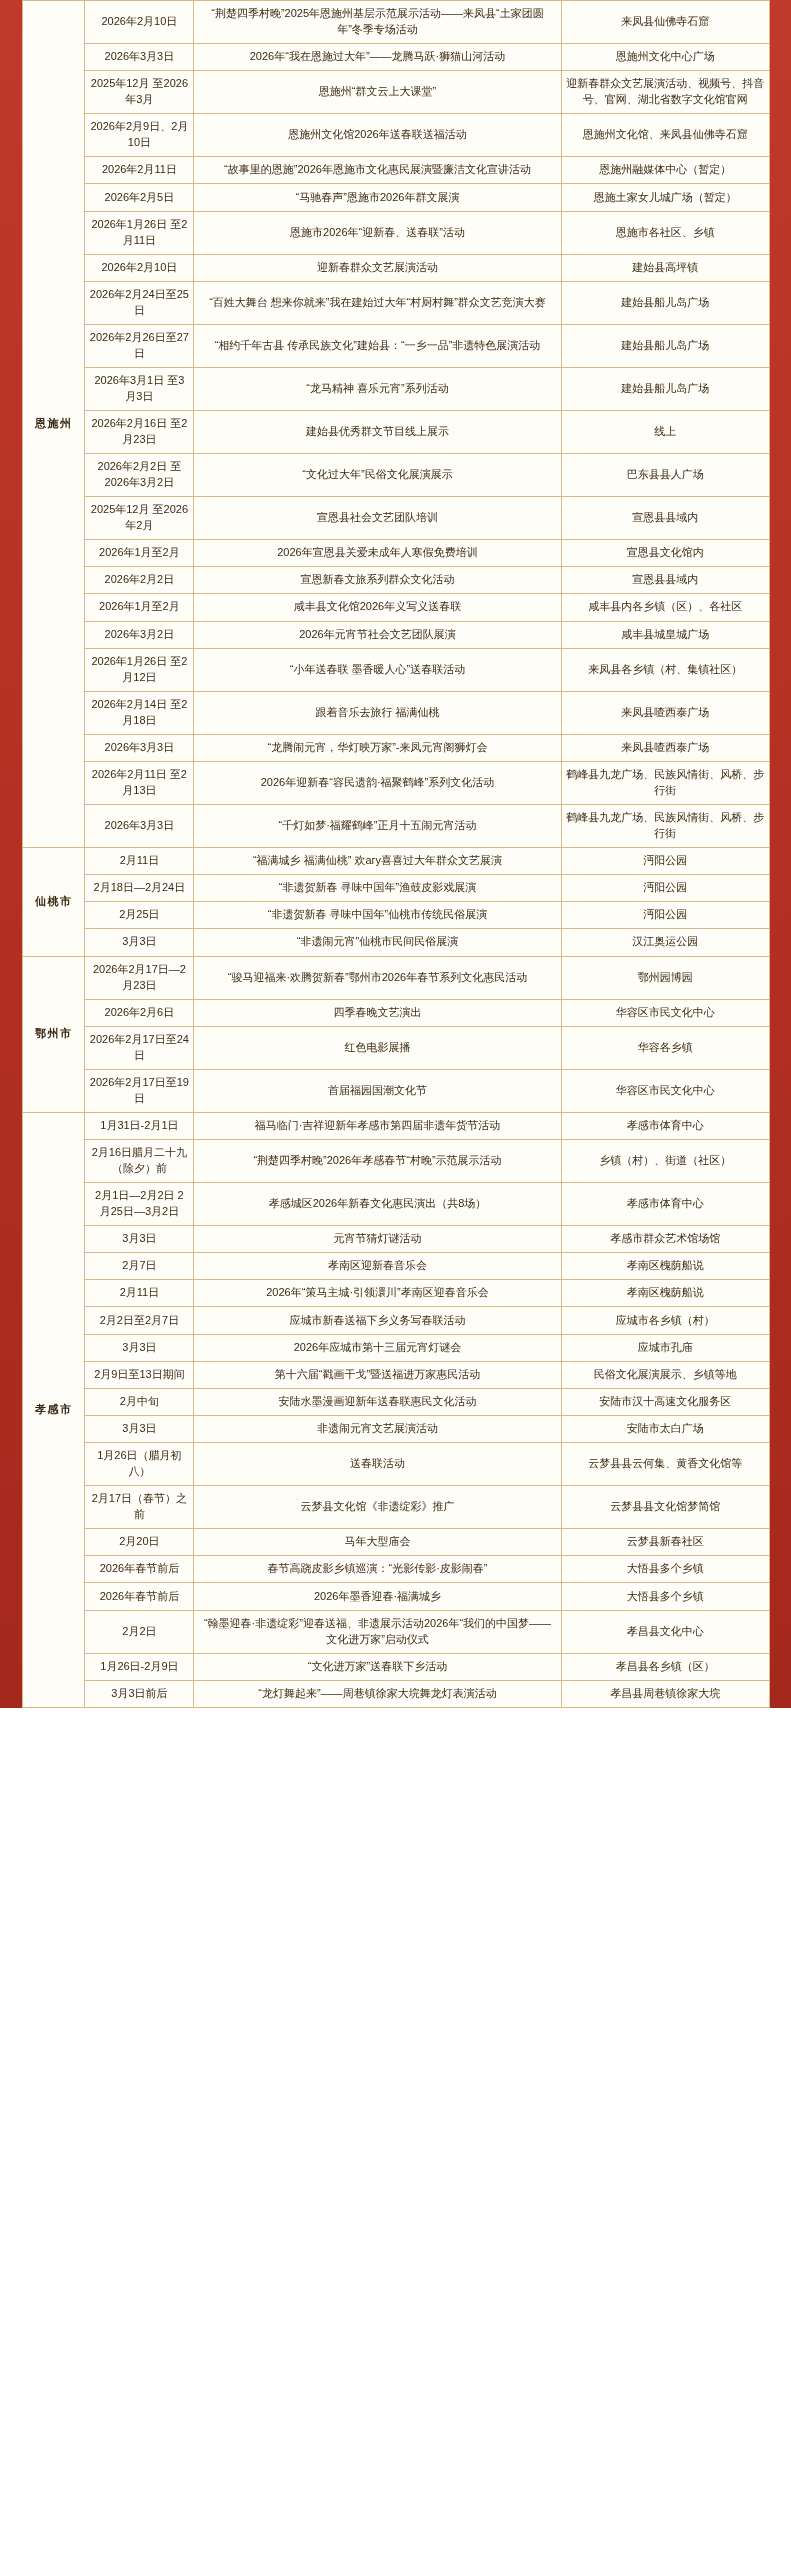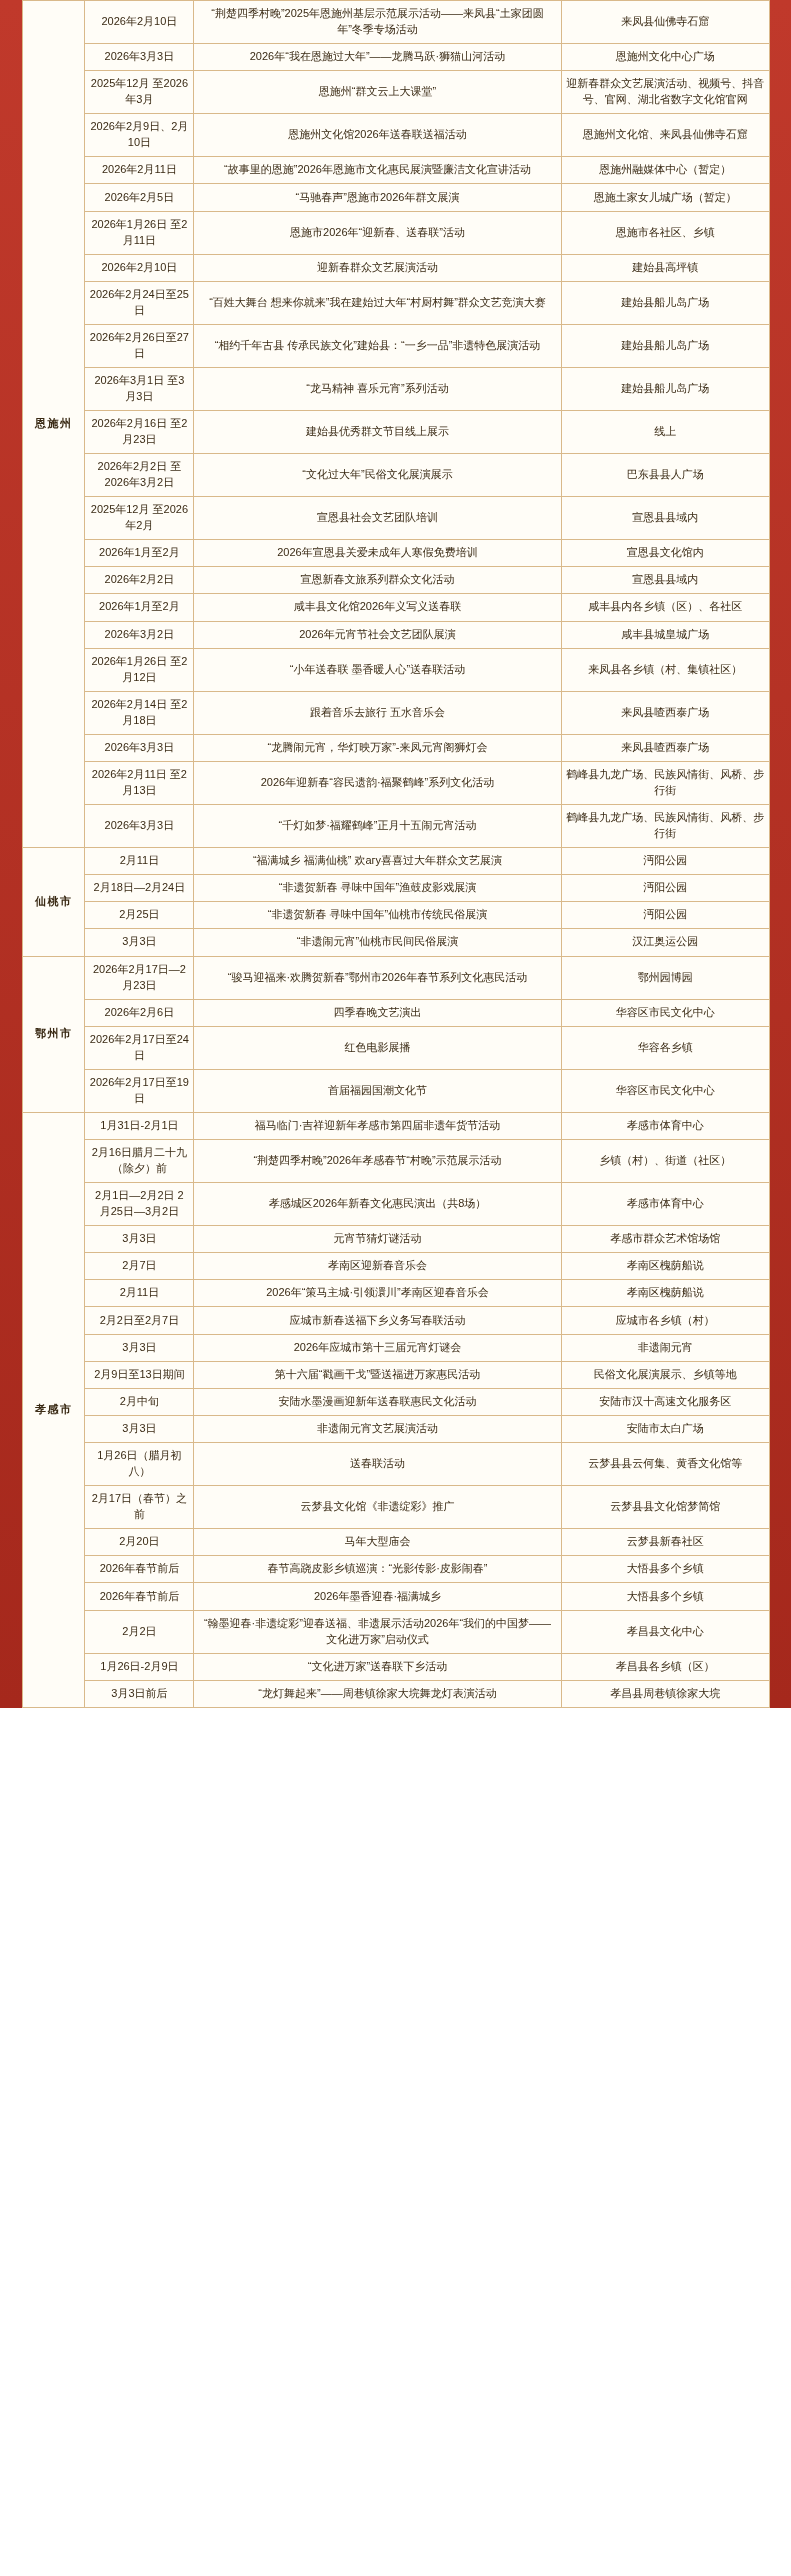--- a/index.html
+++ b/index.html
@@ -185,21 +185,21 @@
             <td class="activity">2026年元宵节社会文艺团队展演</td>
             <td class="place">咸丰县城皇城广场</td>
           </tr>
           <tr>
             <td class="date">2026年1月26日 至2月12日</td>
             <td class="activity">“小年送春联 墨香暖人心”送春联活动</td>
             <td class="place">来凤县各乡镇（村、集镇社区）</td>
           </tr>
           <tr>
             <td class="date">2026年2月14日 至2月18日</td>
-            <td class="activity">跟着音乐去旅行 五水音乐会</td>
+            <td class="activity">跟着音乐去旅行 福满仙桃</td>
             <td class="place">来凤县喳西泰广场</td>
           </tr>
           <tr>
             <td class="date">2026年3月3日</td>
             <td class="activity">“龙腾闹元宵，华灯映万家”-来凤元宵阁狮灯会</td>
             <td class="place">来凤县喳西泰广场</td>
           </tr>
           <tr>
             <td class="date">2026年2月11日 至2月13日</td>
             <td class="activity">2026年迎新春“容民遗韵·福聚鹤峰”系列文化活动</td>
@@ -284,21 +284,21 @@
             <td class="place">孝南区槐荫船说</td>
           </tr>
           <tr>
             <td class="date">2月2日至2月7日</td>
             <td class="activity">应城市新春送福下乡义务写春联活动</td>
             <td class="place">应城市各乡镇（村）</td>
           </tr>
           <tr>
             <td class="date">3月3日</td>
             <td class="activity">2026年应城市第十三届元宵灯谜会</td>
-            <td class="place">非遗闹元宵</td>
+            <td class="place">应城市孔庙</td>
           </tr>
           <tr>
             <td class="date">2月9日至13日期间</td>
             <td class="activity">第十六届“戳画干戈”暨送福进万家惠民活动</td>
             <td class="place">民俗文化展演展示、乡镇等地</td>
           </tr>
           <tr>
             <td class="date">2月中旬</td>
             <td class="activity">安陆水墨漫画迎新年送春联惠民文化活动</td>
             <td class="place">安陆市汉十高速文化服务区</td>

